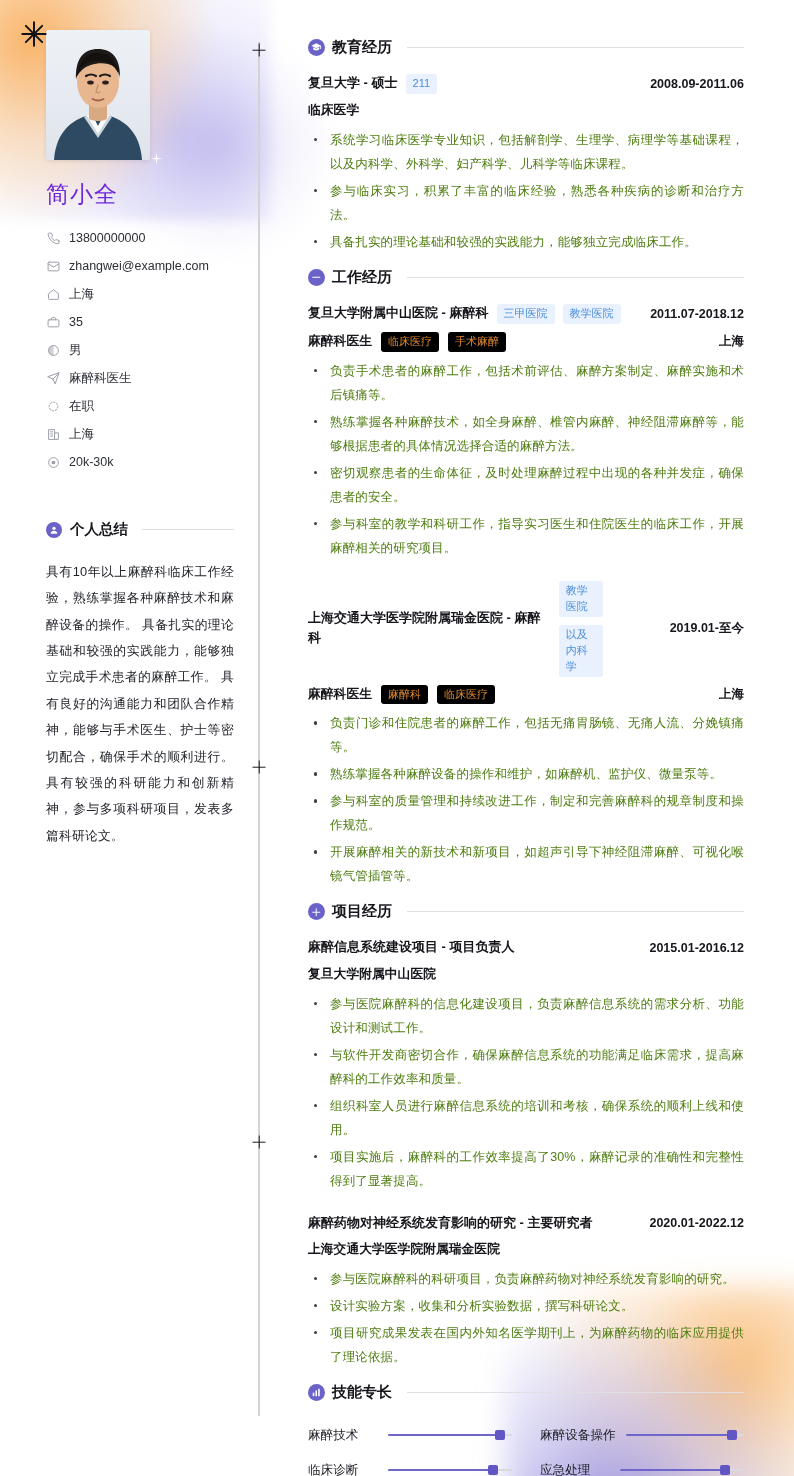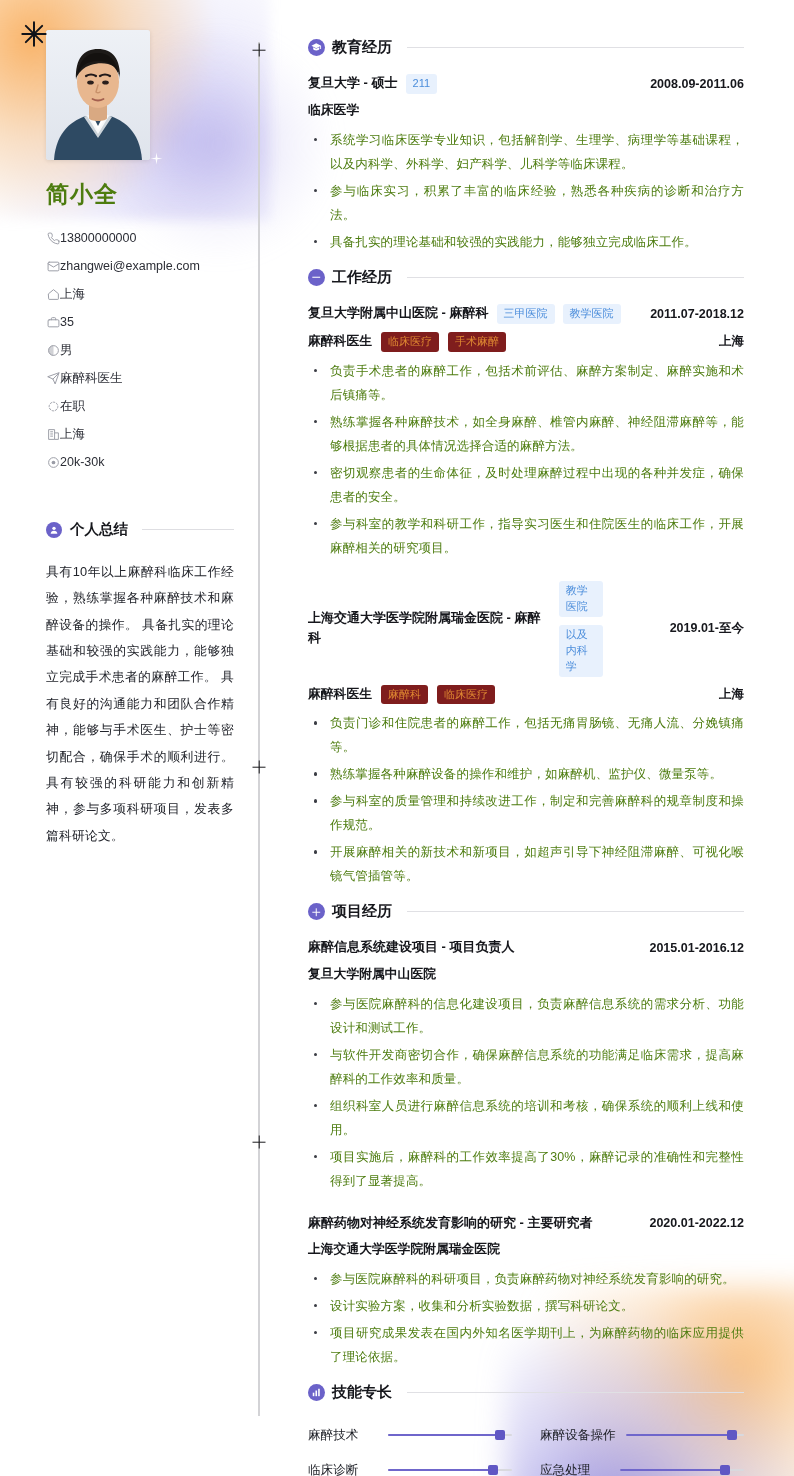--- a/index.html
+++ b/index.html
@@ -114,30 +114,31 @@
     border-radius: 3px;
     overflow: hidden;
     position: relative;
     background: #e9ecf1;
     box-shadow: 0 1px 4px rgba(0,0,0,0.10);
   }
   .photo svg { display:block; width:100%; height:100%; }
   .name {
     margin: 19px 0 0 22px;
     font-size: 23px;
-    font-weight: 700;
+    font-weight: 400;
     letter-spacing: 1px;
-    color: #4d7c0f;
+    color: #6d28d9;
   }
   .contact {
     margin: 14px 0 0 22px;
   }
   .contact-row {
     display: flex;
     align-items: center;
+    gap: 9px;
     height: 28px;
     font-size: 12.5px;
     color: #2c2e36;
   }
   .contact-row .ci {
     width: 14px; height: 14px;
     flex: 0 0 14px;
     color: #9a9ca6;
     display: flex; align-items: center; justify-content: center;
   }
@@ -242,21 +243,21 @@
     background: #e8f1fd;
     color: #4b8ddb;
     font-size: 11px;
     padding: 2px 7px;
     border-radius: 3px;
     line-height: 1.45;
     max-width: 44px;
     text-align: left;
   }
   .tag-orange {
-    background: #7f1d1d;
+    background: #000000;
     color: #e08a32;
     font-size: 11px;
     padding: 2px 7px;
     border-radius: 3px;
     line-height: 1.45;
   }
   .row2 {
     display: flex;
     align-items: center;
     gap: 9px;

